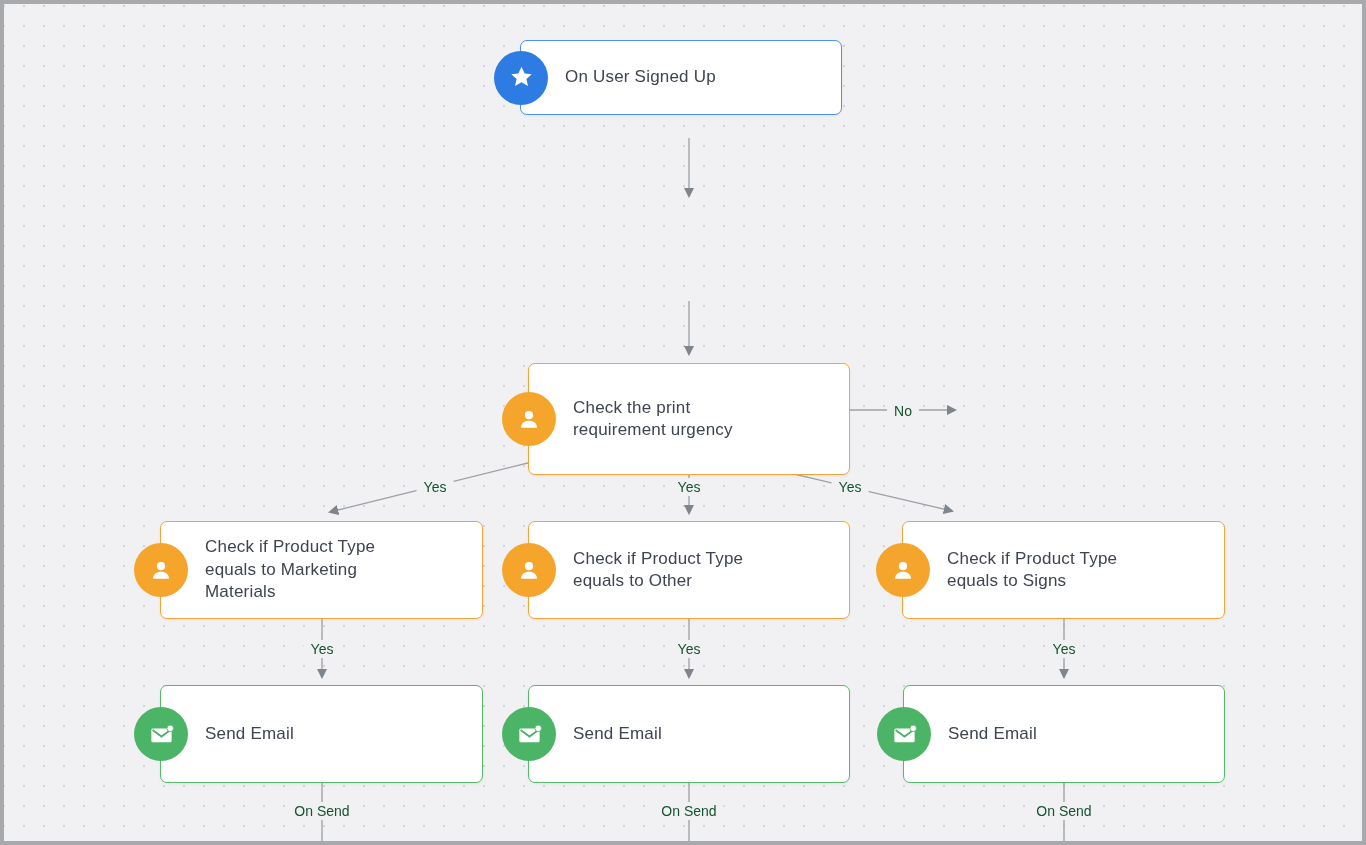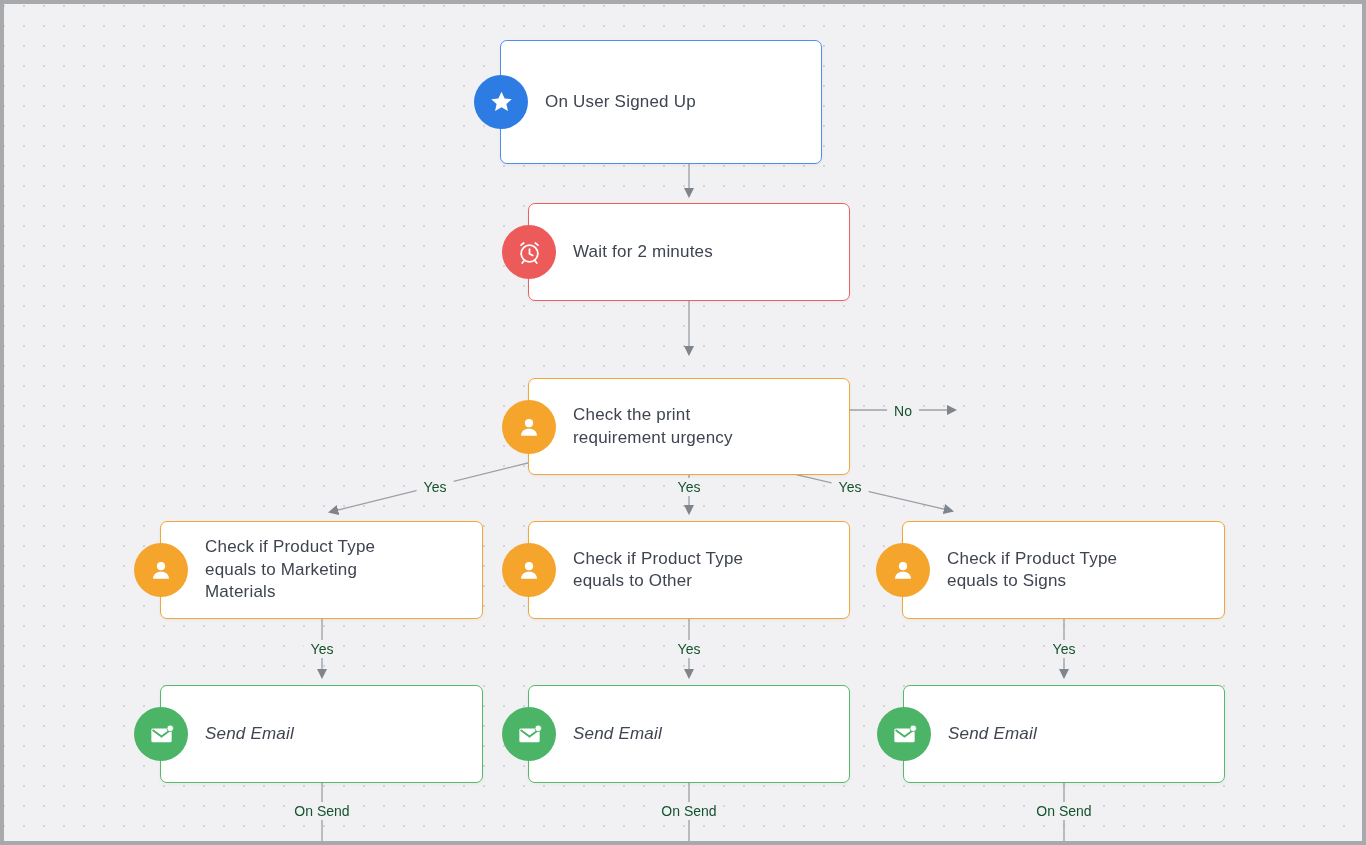--- a/index.html
+++ b/index.html
@@ -13,21 +13,21 @@
   #wires{position:absolute;left:0;top:0;width:1366px;height:845px;}
   .node{
     position:absolute;background:#ffffff;border-radius:7px;
     display:flex;align-items:center;box-sizing:border-box;
     border:1.5px solid #ccc;box-shadow:0 1px 3px rgba(50,60,70,0.06);
     cursor:pointer;
   }
   .node.blue{border-color:#4e90ee;}
   .node.red{border-color:#ee6060;}
   .node.orange{border-color:#f3a537;}
-  .node.green{border-color:#55ba68;font-style:italic;}
+  .node.green{border-color:#55ba68;}
   .badge{
     position:absolute;left:-27px;top:50%;transform:translateY(-50%);
     width:54px;height:54px;border-radius:50%;
     display:flex;align-items:center;justify-content:center;
   }
   .badge.blue-bg{background:#2d7ce3;}
   .badge.red-bg{background:#ec5a5a;}
   .badge.orange-bg{background:#f5a42c;}
   .badge.green-bg{background:#4cb466;}
   .node-label{
@@ -71,42 +71,31 @@
   <span class="edge-label" style="left:431px;top:483px">Yes</span>
   <span class="edge-label" style="left:685px;top:483px">Yes</span>
   <span class="edge-label" style="left:846px;top:483px">Yes</span>
   <span class="edge-label" style="left:318px;top:645px">Yes</span>
   <span class="edge-label" style="left:685px;top:645px">Yes</span>
   <span class="edge-label" style="left:1060px;top:645px">Yes</span>
   <span class="edge-label" style="left:318px;top:807px">On Send</span>
   <span class="edge-label" style="left:685px;top:807px">On Send</span>
   <span class="edge-label" style="left:1060px;top:807px">On Send</span>
 
-  <div class="node blue" style="left:496px;top:36px;width:322px;height:124px">
+  <div class="node blue" style="left:516px;top:36px;width:322px;height:75px">
     <span class="badge blue-bg">
       <svg width="27" height="27" viewBox="0 0 24 24">
           <path d="M12 2.4l2.8 5.95 6.3.65-4.75 4.25 1.4 6.35L12 16.3l-5.75 3.3 1.4-6.35L2.9 9l6.3-.65z" fill="#fff"></path>
         </svg>
     </span>
     <span class="node-label">On User Signed Up</span>
   </div>
 
-  <div class="node red" style="left:524px;top:199px;width:322px;height:98px">
-    <span class="badge red-bg">
-      <svg width="29" height="29" viewBox="0 0 24 24" fill="none" stroke="#fff" stroke-width="1.5" stroke-linecap="round">
-        <circle cx="12" cy="12.8" r="6.9"></circle>
-        <path d="M12 9.3v3.7l2.6 1.5"></path>
-        <path d="M7.5 18.8l-1.5 1.9M16.5 18.8l1.5 1.9"></path>
-        <path d="M5 5.9l2.2-1.7M19 5.9l-2.2-1.7"></path>
-      </svg>
-    </span>
-    <span class="node-label">Wait for 2 minutes</span>
-  </div>
 
-  <div class="node orange" style="left:524px;top:374px;width:322px;height:97px">
+  <div class="node orange" style="left:524px;top:359px;width:322px;height:112px">
     <span class="badge orange-bg">
       <svg width="28" height="28" viewBox="0 0 24 24">
           <circle cx="12" cy="8.7" r="3.5" fill="#fff"></circle>
           <path d="M5.2 19.4v-.2c0-3.5 3-5.7 6.8-5.7s6.8 2.2 6.8 5.7v.2z" fill="#fff"></path>
         </svg>
     </span>
     <span class="node-label">Check the print
 requirement urgency</span>
   </div>
 

